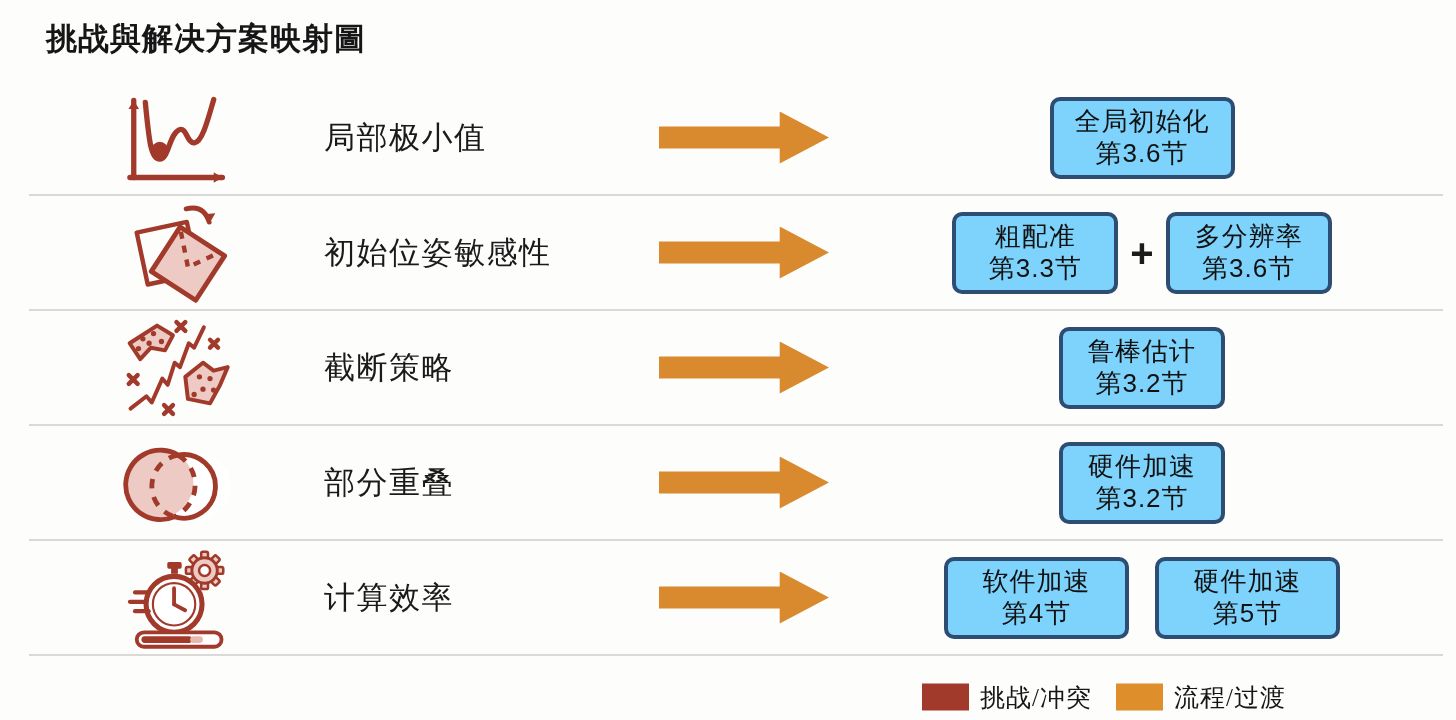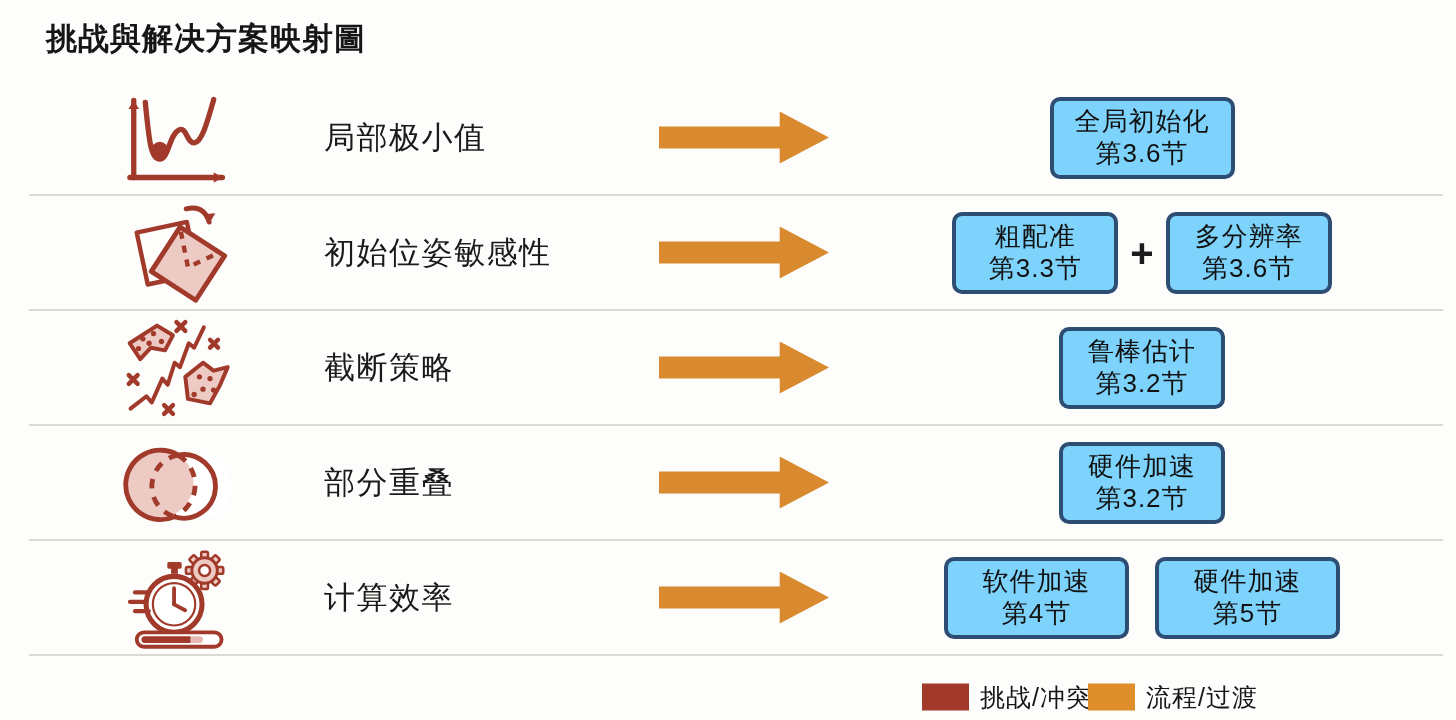--- a/index.html
+++ b/index.html
@@ -110,31 +110,32 @@
     font-size: 40px;
     font-weight: 600;
     color: #1b1b1b;
     line-height: 1;
   }
 
   .legend {
     position: absolute;
     left: 0; right: 0; bottom: 0;
     height: 46px;
+    font-family: Liberation Serif, serif;
   }
   .legend-item {
     position: absolute;
     top: 50%;
     transform: translateY(-50%);
     display: flex;
     align-items: center;
     gap: 11px;
   }
   .legend-item.pos-1 { left: 922px; }
-  .legend-item.pos-2 { left: 1056px; padding-left: 32px; }
+  .legend-item.pos-2 { left: 1084px; padding-left: 32px; }
   .legend-item.pos-3 { left: 1243px; }
   .legend-swatch { width: 47px; height: 27px; }
   .legend-label {
     font-size: 25px;
     font-weight: 500;
     color: #161616;
     letter-spacing: 1px;
     white-space: nowrap;
   }
 </style>

